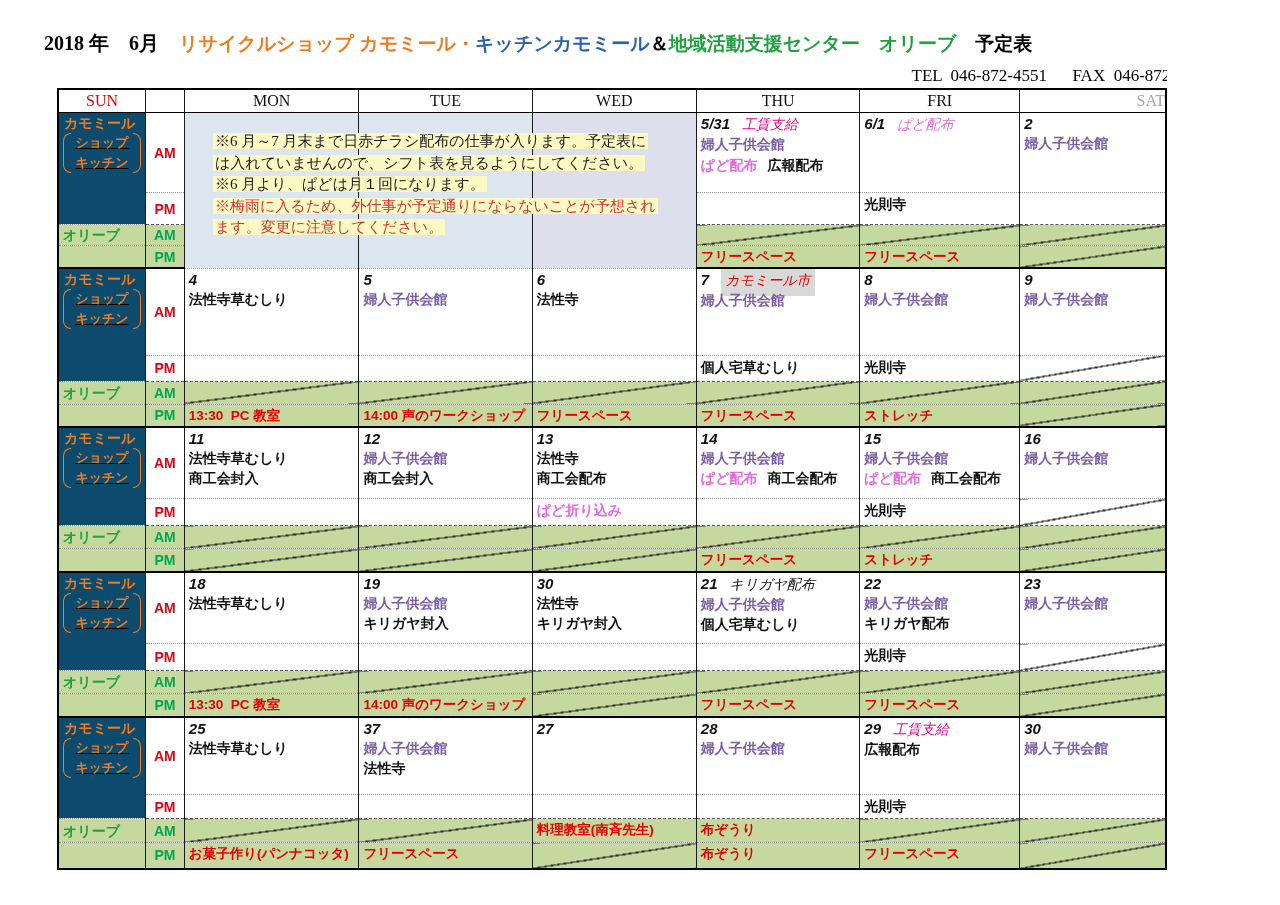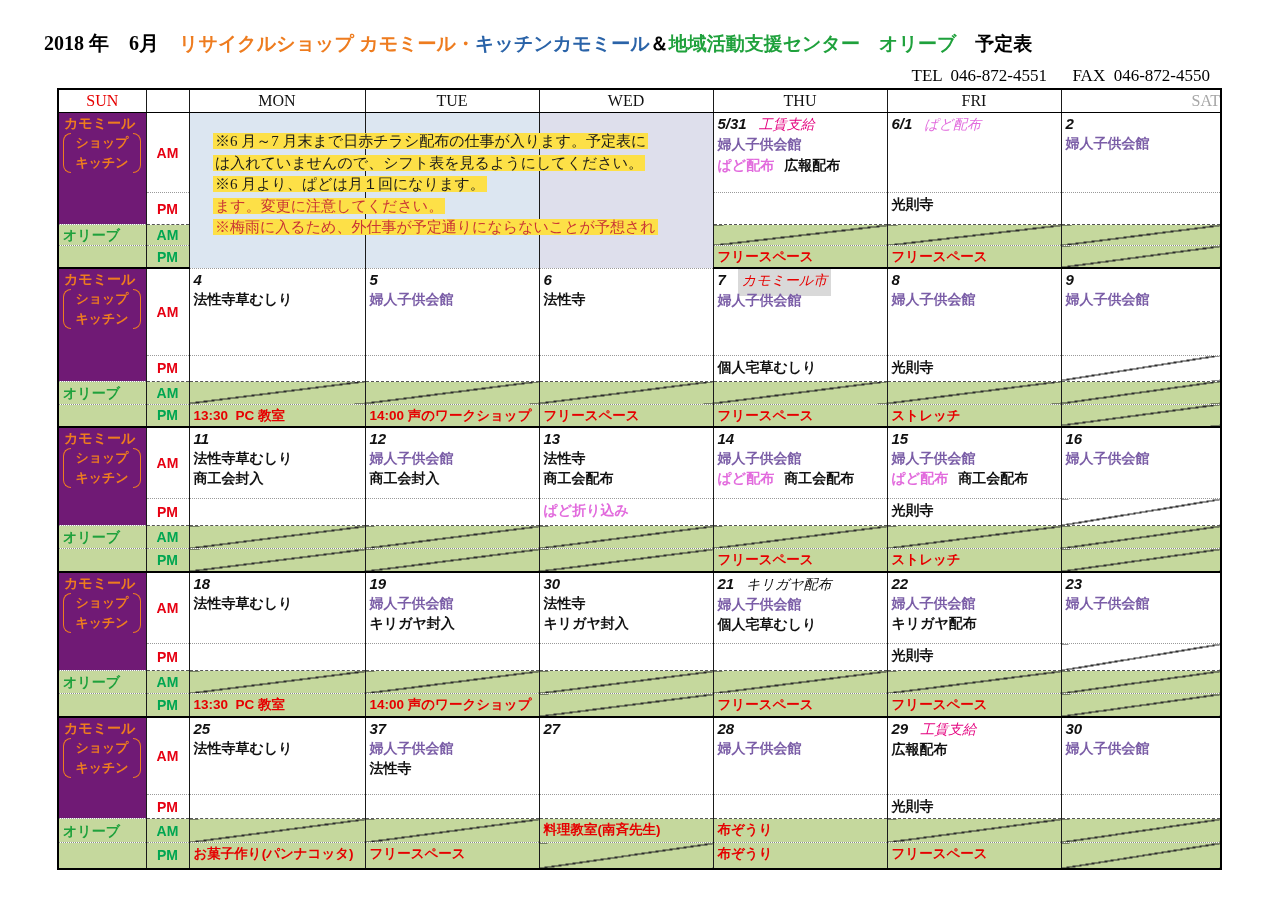--- a/index.html
+++ b/index.html
@@ -1,16 +1,16 @@
 <!DOCTYPE html>
 <html style="--orange: #EE7C1F; --blue: #2A63A8; --green: #1FA13C; --purple: #7B5EA7; --pink: #E26BDD; --magenta: #E4007F; --red: #E60000; --label-red: #E60012; --label-green: #00A651; --sat-gray: #A6A6A6; --olive-bg: #C5D89D; --notice-blue: #DCE6F1; --notice-lavender: #DEDFEC; --date-highlight: #D9D9D9; --notice-red: #C93535;"><head>
 <meta charset="utf-8">
 <style>
   html,body{margin:0;padding:0;background:#fff;}
-  .page{position:relative;width:1280px;height:905px;background:#fff;overflow:hidden;
+  .page{position:relative;width:1167px;height:905px;background:#fff;overflow:hidden;
         font-family:"Liberation Sans","DejaVu Sans",sans-serif;}
   
   .title{position:absolute;left:44px;top:30px;font-size:19px;font-weight:bold;white-space:pre;}
   .title span{white-space:pre;}
   .t-serif{font-family:"Liberation Serif","DejaVu Serif",serif;color:#000;font-size:20px;}
   .t-orange{color:var(--orange);}
   .t-blue{color:var(--blue);}
   .t-black{color:#000;}
   .t-green{color:var(--green);}
   
@@ -28,23 +28,23 @@
   tr.r0 td{border-bottom:1px dotted #9a9a9a;}
   tr.r1 td{border-bottom:1px dashed #555;}
   tr.r2 td{border-bottom:1px dotted #8a8a8a;}
   tr.r3 td{border-bottom:2.5px solid #000;}
   .olive{background-color:var(--olive-bg);}
   .diag{background-image:linear-gradient(to bottom right,transparent calc(50% - 0.7px),
         #2b2b2b calc(50% - 0.7px),#2b2b2b calc(50% + 0.7px),transparent calc(50% + 0.7px));}
   .notice-blue{background:var(--notice-blue);border-bottom:2.5px solid #000;}
   .notice-lavender{background:var(--notice-lavender);border-bottom:2.5px solid #000;}
   
-  .sun-cell{background:#701a75;border-bottom:1px dashed #555;padding:2px 2px 12px 3px;}
+  .sun-cell{background:#0c4a6e;border-bottom:1px dashed #555;padding:2px 2px 12px 3px;}
   .kamo-name{color:var(--orange);font-weight:bold;font-size:14px;line-height:17px;padding-left:2px;white-space:pre;}
-  .kamo-wrap{display:flex;align-items:stretch;margin-top:1px;margin-left:1px;width:78px;}
+  .kamo-wrap{display:flex;align-items:stretch;margin-top:1px;margin-left:1px;width:78px;text-decoration:underline;}
   .kamo-sub{flex:1;text-align:center;color:var(--orange);font-weight:bold;font-size:13px;line-height:20px;white-space:pre;}
   .br{width:7px;border:1.5px solid var(--orange);}
   .bl{border-right:none;border-radius:9px 0 0 9px;}
   .brr{border-left:none;border-radius:0 9px 9px 0;}
   
   .ap{text-align:center;vertical-align:middle;font-weight:bold;font-size:14px;white-space:pre;}
   .ap.red{color:var(--label-red);}
   .ap.green{color:var(--label-green);}
   .olive-label{color:var(--green);font-weight:bold;font-size:14px;padding:2px 0 0 4px;vertical-align:middle;white-space:pre;}
   
@@ -59,21 +59,21 @@
   .s-black{color:#111;}
   .s-purple{color:var(--purple);}
   .s-pink{color:var(--pink);}
   .s-magenta{color:var(--magenta);}
   .s-red{color:var(--red);}
   .s-redhl{color:var(--red);background:var(--date-highlight);padding:8px 4px;}
   
   .notice{position:absolute;left:213px;top:131px;width:500px;
           font-family:"Liberation Serif","DejaVu Serif",serif;font-size:15px;line-height:21.6px;color:#1a1a1a;}
   .notice .nl{white-space:pre;}
-  .notice .nl span{background:#fde047;padding:0 2px;}
+  .notice .nl span{background:#fef9c3;padding:0 2px;}
   .notice .nl.nred{color:var(--notice-red);}
 </style>
 </head>
 <body>
 
 <div class="page">
 
   <div class="title"><span class="t-serif">2018 年　6月　</span><span class="t-orange">リサイクルショップ カモミール・</span><span class="t-blue">キッチンカモミール</span><span class="t-black">＆</span><span class="t-green">地域活動支援センター　</span><span class="t-green">オリーブ</span><span class="t-black">　予定表</span></div>
 
   <div class="contact">TEL  046-872-4551　  FAX  046-872-4550</div>
@@ -467,17 +467,17 @@
             <td class="cell olive diag"></td>
           </tr>
         </tbody>
     </table>
   </div>
 
   <div class="notice">
     <div class="nl"><span>※6 月～7 月末まで日赤チラシ配布の仕事が入ります。予定表に</span></div>
     <div class="nl"><span>は入れていませんので、シフト表を見るようにしてください。</span></div>
     <div class="nl"><span>※6 月より、ぱどは月１回になります。</span></div>
+    <div class="nl nred"><span>※梅雨に入るため、外仕事が予定通りにならないことが予想され</span></div>
     <div class="nl nred"><span>ます。変更に注意してください。</span></div>
-    <div class="nl nred"><span>※梅雨に入るため、外仕事が予定通りにならないことが予想され</span></div>
   </div>
 
 </div>
 
 </body></html>

